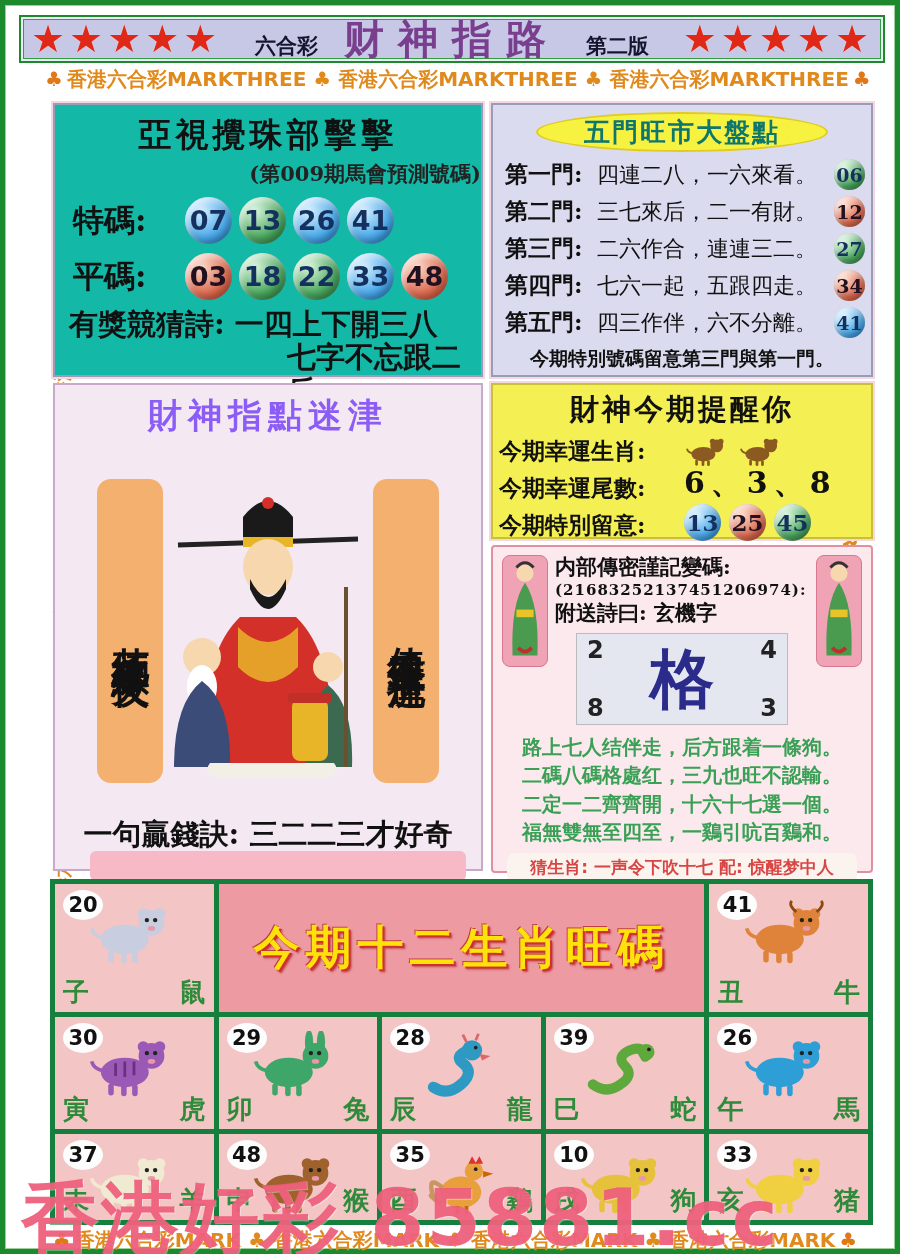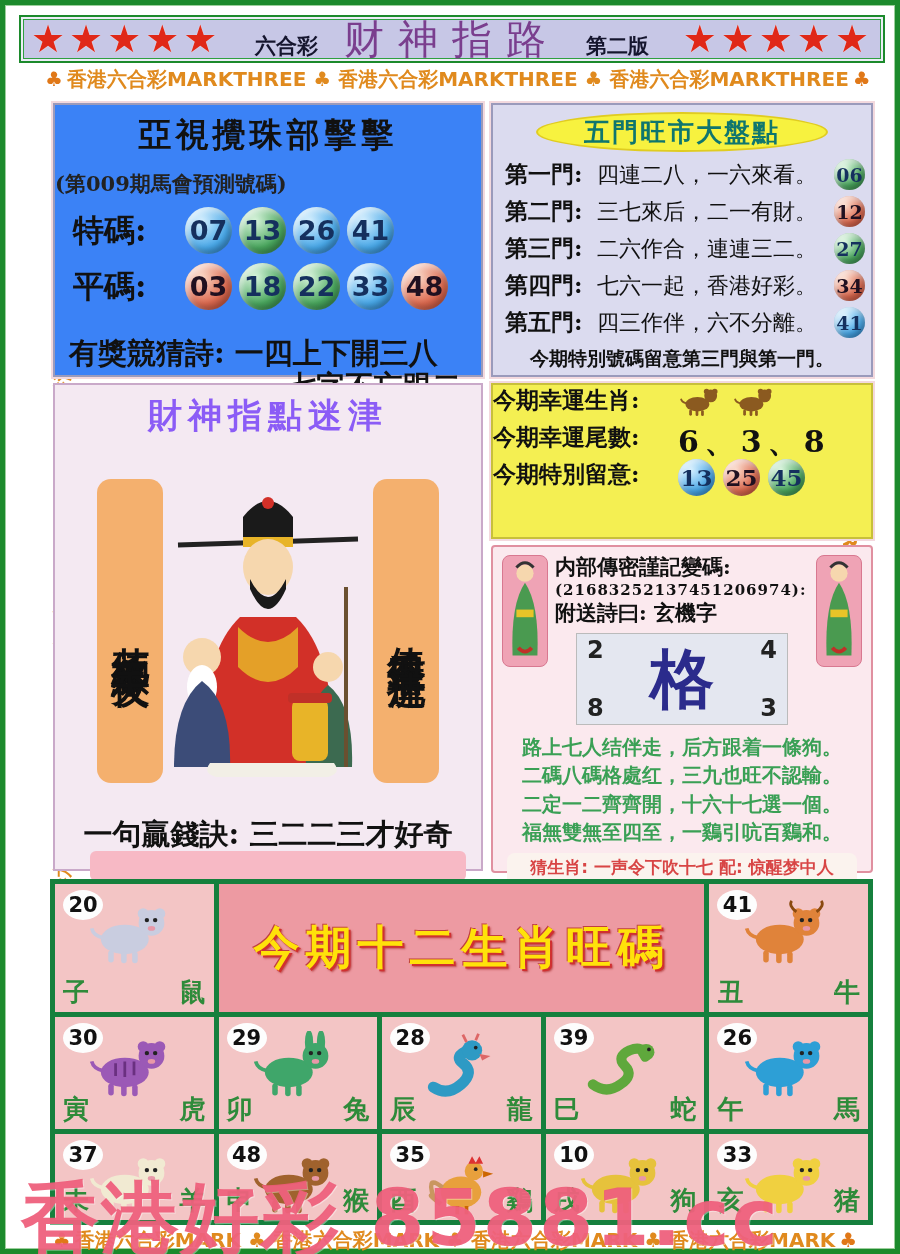--- a/index.html
+++ b/index.html
@@ -9,21 +9,21 @@
   .page::after { content:""; position:absolute; inset:0; border:1px solid #9CCF9C; pointer-events:none; }
 
   
   .hdr { position:absolute; left:14px; top:10px; width:866px; height:48px; background:#C7C7E6;
          border:2px solid #1C8A2C; box-shadow:inset 0 0 0 2px #EDEDF8, inset 0 0 0 3px #2FA040;
          display:flex; align-items:center; justify-content:space-between; padding:0 10px; }
   .stars { color:#E02818; font-size:38px; letter-spacing:4px; line-height:1; white-space:nowrap;
            text-shadow:0 0 1px #fff; }
   .hdr-mid { display:flex; align-items:baseline; gap:26px; }
   .hdr-lottery { font-size:21px; font-weight:bold; color:#15152E; }
-  .hdr-title { font-size:40px; font-weight:normal; color:#7A3E8E; letter-spacing:14px; font-family:"DejaVu Serif",serif; }
+  .hdr-title { font-size:40px; font-weight:bold; color:#7A3E8E; letter-spacing:14px; font-family:"DejaVu Serif",serif; }
   .hdr-edition { font-size:21px; font-weight:bold; color:#15152E; }
 
   
   .mstrip { position:absolute; color:#E08A1E; font-weight:bold; font-size:20px; white-space:nowrap;
             text-align:center; line-height:26px; overflow:hidden; }
   .mstrip::before, .mstrip::after { content:"♣"; color:#E07818; padding:0 4px; }
   #strip-top { left:36px; top:61px; width:828px; height:26px; }
   #strip-bottom { left:36px; top:1222px; width:828px; height:26px; z-index:5; }
   .vstrip { position:absolute; width:1160px; height:34px; color:#E08A1E; font-weight:bold; font-size:19px;
             white-space:nowrap; text-align:center; line-height:34px; overflow:hidden; }
@@ -32,28 +32,28 @@
   #strip-right { transform-origin:0 0; transform:translate(862px,62px) rotate(90deg); left:0; top:0; }
 
   
   .ball { border-radius:50%; display:flex; align-items:center; justify-content:center;
           font-weight:bold; color:#15305E; box-shadow:inset -3px -4px 6px rgba(0,0,0,.25), inset 3px 4px 6px rgba(255,255,255,.7); }
   .ball-blue  { background:radial-gradient(circle at 35% 30%, #D6F0FF, #49A8E8 60%, #2273B8); }
   .ball-green { background:radial-gradient(circle at 35% 30%, #D8F5DC, #4AA75E 60%, #2C7A40); }
   .ball-red   { background:radial-gradient(circle at 35% 30%, #FBD9C8, #DC6A50 60%, #B84430); color:#201020; }
 
   
-  .box-pred { position:absolute; left:48px; top:98px; width:430px; height:274px; background:#3b82f6;
+  .box-pred { position:absolute; left:48px; top:98px; width:430px; height:274px; background:#14b8a6;
               border:2px solid #9A9ABB; box-shadow:0 0 0 2px #F3D9DE; padding-top:8px; }
   .box-pred .t1 { text-align:center; font-size:33px; font-weight:bold; color:#111; letter-spacing:4px; font-family:"DejaVu Serif",serif; }
-  .box-pred .t2 { text-align:left; font-size:21px; font-weight:bold; color:#222; margin-top:12px; font-family:"DejaVu Serif",serif;}
+  .box-pred .t2 { text-align:right; font-size:21px; font-weight:bold; color:#222; margin-top:2px; font-family:"DejaVu Serif",serif;}
   .pred-row { display:flex; align-items:center; gap:7px; padding-left:18px; margin-top:9px; }
   .pred-row .lbl { font-size:31px; font-weight:bold; color:#111; width:105px; font-family:"DejaVu Serif",serif; }
   .pred-row .ball { width:47px; height:47px; font-size:27px; }
-  .pred-poem { margin-top:27px; padding-left:14px; font-size:29px; font-weight:bold; color:#111;
+  .pred-poem { margin-top:8px; padding-left:14px; font-size:29px; font-weight:bold; color:#111;
                font-family:"DejaVu Serif",serif; line-height:1.15; }
   .pred-poem .l2 { padding-left:218px; }
 
   
   .box-doors { position:absolute; left:486px; top:98px; width:382px; height:274px; background:#DBDBEF;
                border:2px solid #9A9ABB; box-shadow:0 0 0 2px #F3D9DE; }
   .doors-oval { width:292px; height:40px; margin:7px auto 4px; background:#F7F23F; border:2px solid #E0CC20;
                 border-radius:50%; display:flex; align-items:center; justify-content:center;
                 font-size:26px; font-weight:bold; color:#0f766e; font-family:"DejaVu Serif",serif; letter-spacing:2px;}
   .door-row { display:flex; align-items:center; padding:0 6px 0 12px; height:37px; font-family:"DejaVu Serif",serif; }
@@ -75,21 +75,21 @@
   .maze-img { position:absolute; left:50%; transform:translateX(-50%); top:82px; width:236px; height:330px; }
   .maze-bottom { position:absolute; bottom:14px; width:100%; text-align:center; font-size:29px; font-weight:bold;
                  color:#111; font-family:"DejaVu Serif",serif; }
   .pink-band { position:absolute; left:85px; top:846px; width:376px; height:30px; background:#F7B9C5; border-radius:6px; }
 
   
   .box-rem { position:absolute; left:486px; top:378px; width:382px; height:156px; background:#F4EF52;
              border:2px solid #C8C03A; box-shadow:0 0 0 2px #F3D9DE; }
   .box-rem .t1 { text-align:center; font-size:29px; font-weight:bold; color:#111; margin-top:5px;
                  letter-spacing:3px; font-family:"DejaVu Serif",serif; }
-  .rem-row { display:flex; align-items:flex-start; padding-left:0; height:37px; font-family:"DejaVu Serif",serif; }
+  .rem-row { display:flex; align-items:flex-end; padding-left:6px; height:37px; font-family:"DejaVu Serif",serif; }
   .rem-row .rl { font-size:23px; font-weight:bold; color:#111; width:185px; }
   .rem-tails { font-size:30px; font-weight:bold; color:#111; letter-spacing:6px; }
   .rem-row .ball { width:37px; height:37px; font-size:23px; margin-right:8px; }
   .rem-animal { width:48px; height:32px; margin-right:6px; }
 
   
   .box-secret { position:absolute; left:486px; top:540px; width:382px; height:328px; background:#FBE9EE;
                 border:2px solid #E090A0; border-radius:4px; }
   .deity-card { position:absolute; top:8px; width:46px; height:112px; background:#EFA3B5; border:1px solid #D87890;
                 border-radius:8px; }
@@ -182,21 +182,21 @@
       <span class="dt">三七來后，二一有財。</span>
       <span class="ball ball-red">12</span>
     </div>
     <div class="door-row">
       <span class="dl">第三門:</span>
       <span class="dt">二六作合，連連三二。</span>
       <span class="ball ball-green">27</span>
     </div>
     <div class="door-row">
       <span class="dl">第四門:</span>
-      <span class="dt">七六一起，香港好彩。</span>
+      <span class="dt">七六一起，五跟四走。</span>
       <span class="ball ball-red">34</span>
     </div>
     <div class="door-row">
       <span class="dl">第五門:</span>
       <span class="dt">四三作伴，六不分離。</span>
       <span class="ball ball-blue">41</span>
     </div>
     <div class="doors-note">今期特別號碼留意第三門與第一門。</div>
   </div>
 
@@ -226,20 +226,21 @@
       <rect x="142" y="232" width="36" height="62" rx="8" fill="#E8B428"></rect>
       <rect x="138" y="226" width="44" height="10" rx="4" fill="#C03028"></rect>
       <line x1="196" y1="120" x2="196" y2="300" stroke="#6A5030" stroke-width="4"></line>
       <path d="M60 296 h124 q8 10 -6 14 h-112 q-14 -4 -6 -14" fill="#F2EFE6"></path>
     </svg>
     <div class="maze-bottom">一句贏錢訣:  三二二三才好奇</div>
   </div>
   <div class="pink-band"></div>
 
   <div class="box-rem">
+    <div class="t1">財神今期提醒你</div>
     <div class="rem-row">
       <span class="rl">今期幸運生肖:</span>
       <span class="rem-animal"><svg viewBox="0 0 100 70" width="100%" height="100%">
             <circle cx="60" cy="14" r="6" fill="#8B5A20"></circle>
             <circle cx="78" cy="14" r="6" fill="#8B5A20"></circle>
             <ellipse cx="40" cy="42" rx="26" ry="16" fill="#8B5A20"></ellipse>
             <circle cx="69" cy="24" r="14" fill="#8B5A20"></circle>
             <rect x="22" y="54" width="6" height="13" rx="3" fill="#8B5A20"></rect>
             <rect x="36" y="55" width="6" height="13" rx="3" fill="#8B5A20"></rect>
             <rect x="48" y="55" width="6" height="13" rx="3" fill="#8B5A20"></rect>

